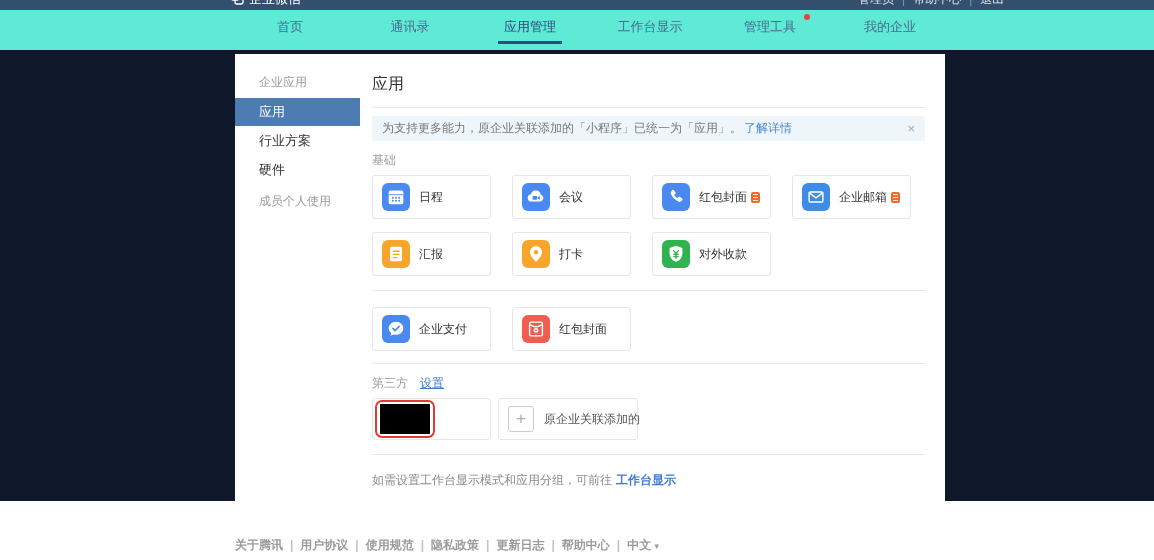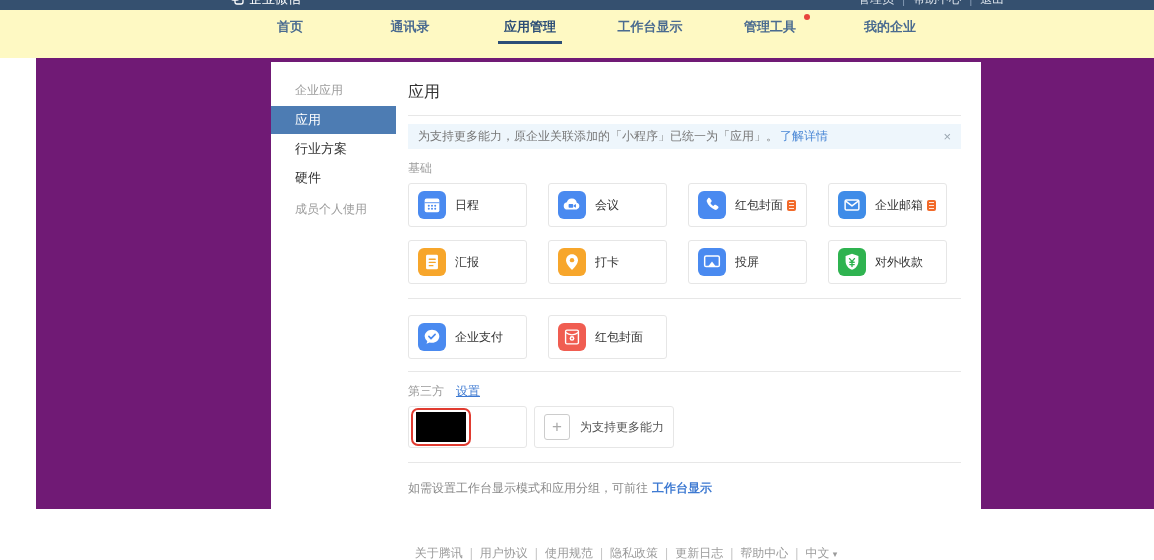--- a/index.html
+++ b/index.html
@@ -10,32 +10,32 @@
   .topbar { height:10px; background:#35506f; position:relative; overflow:hidden; }
   .topbar-inner { position:absolute; top:-13px; left:0; right:0; height:24px;
     display:flex; align-items:center; color:#fff; }
   .logo { position:absolute; left:230px; display:flex; align-items:center; gap:5px;
     font-size:13px; cursor:pointer; }
   .user-links { position:absolute; left:858px; font-size:12px; color:#cfd9e4; white-space:nowrap; }
   .user-links .ulink { color:#dfe6ee; cursor:pointer; }
   .user-links .usep { margin:0 8px; color:#8298b1; }
 
   
-  .navbar { height:48px; background:#fef9c3; position:relative;font-weight:bold; }
+  .navbar { height:40px; background:#5eead4; position:relative; }
   .nav-items { position:absolute; left:230px; top:0; width:720px; height:34px; display:flex; }
   .nav-item { width:120px; text-align:center; line-height:34px; font-size:13px;
     color:#4a6b90; cursor:pointer; position:relative; }
   .nav-item.active { color:#2c4e77; }
   .nav-item.active::after { content:""; position:absolute; left:28px; right:28px;
     bottom:0; height:3px; background:#2c4e77; }
   .nav-dot { position:absolute; top:4px; right:20px; width:6px; height:6px;
     border-radius:50%; background:#e8453c; }
 
   
-  .content-bg { background:#701a75; height:451px; padding-top:4px;margin-left:36px; }
+  .content-bg { background:#0f172a; height:451px; padding-top:4px; }
 
   .panel { margin-left:235px; width:710px; min-height:430px; background:#fff; display:flex; }
 
   
   .sidebar { width:125px; flex-shrink:0; padding-top:12px; }
   .side-header { font-size:12px; color:#9b9b9b; padding:8px 0 7px 24px; }
   .side-item { height:28px; line-height:28px; padding-left:24px; font-size:13px;
     color:#333; cursor:pointer; margin-bottom:1px; }
   .side-item.active { background:#4d7cb3; color:#fff; }
 
@@ -76,22 +76,22 @@
   .redact-black { width:50px; height:30px; background:#000; }
   .card.add-card { width:140px; height:42px; }
   .plus-box { width:26px; height:26px; border:1px solid #ccc; border-radius:3px;
     color:#aaa; font-size:17px; line-height:23px; text-align:center; flex-shrink:0; }
   .add-label { margin-left:10px; font-size:12px; color:#555; white-space:nowrap; }
 
   .note { margin-top:17px; font-size:12px; color:#8a8a8a; }
   .note-link { color:#3e7ad2; font-weight:bold; margin-left:4px; cursor:pointer; }
 
   
-  .footer { margin-left:235px; width:710px; text-align:center; padding-top:12px;
-    font-size:12px; color:#9b9b9b; }
+  .footer { margin-left:235px; width:710px; padding-top:12px;
+    font-size:12px; color:#9b9b9b;font-weight:bold; }
   .flink { cursor:pointer; }
   .fsep { margin:0 7px; color:#c4c4c4; }
   .lang { cursor:pointer; }
   .lang .caret { font-size:9px; color:#9b9b9b; }
 </style>
 </head>
 <body>
 
 <div class="topbar">
   <div class="topbar-inner">
@@ -210,29 +210,20 @@
           <div class="card">
             <span class="app-icon" style="background: rgb(247, 166, 43); color: rgb(247, 166, 43);">
               <svg viewBox="0 0 24 24">
                 <path fill="#fff" d="M12 3.5c-3.6 0-6.5 2.9-6.5 6.5 0 4.9 6.5 10.5 6.5 10.5S18.5 14.9 18.5 10c0-3.6-2.9-6.5-6.5-6.5z"></path>
                 <circle cx="12" cy="10" r="2.4" fill="currentColor"></circle>
               </svg>
             </span>
             <span class="app-name">打卡</span>
           </div>
           <div class="card">
-            <span class="app-icon" style="background: rgb(74, 138, 240); color: rgb(74, 138, 240);">
-              <svg viewBox="0 0 24 24">
-                <rect x="4" y="5.5" width="16" height="11.5" rx="1.5" fill="none" stroke="#fff" stroke-width="1.6"></rect>
-                <path d="M12 11.5l4.2 5.5H7.8z" fill="#fff"></path>
-              </svg>
-            </span>
-            <span class="app-name">投屏</span>
-          </div>
-          <div class="card">
             <span class="app-icon" style="background: rgb(47, 179, 80); color: rgb(47, 179, 80);">
               <svg viewBox="0 0 24 24">
                 <path fill="#fff" d="M12 3l7 2.5v5.5c0 4.5-3 8.5-7 9.5-4-1-7-5-7-9.5V5.5z"></path>
                 <g stroke="currentColor" stroke-width="1.5" stroke-linecap="round">
                   <line x1="9.3" y1="8.3" x2="12" y2="11.3"></line>
                   <line x1="14.7" y1="8.3" x2="12" y2="11.3"></line>
                   <line x1="9.6" y1="12.3" x2="14.4" y2="12.3"></line>
                   <line x1="9.6" y1="14.8" x2="14.4" y2="14.8"></line>
                   <line x1="12" y1="11.3" x2="12" y2="17"></line>
                 </g>
@@ -272,21 +263,21 @@
         <span class="settings-link">设置</span>
       </div>
       <div class="third-cards">
         <div class="card redacted">
           <span class="redact-outline">
             <span class="redact-black"></span>
           </span>
         </div>
         <div class="card add-card">
           <span class="plus-box">+</span>
-          <span class="add-label">为支持更多能力</span>
+          <span class="add-label">原企业关联添加的</span>
         </div>
       </div>
 
       <div class="divider d3"></div>
       <p class="note">
         <span>如需设置工作台显示模式和应用分组，可前往</span><span class="note-link">工作台显示</span>
       </p>
     </main>
   </div>
 

